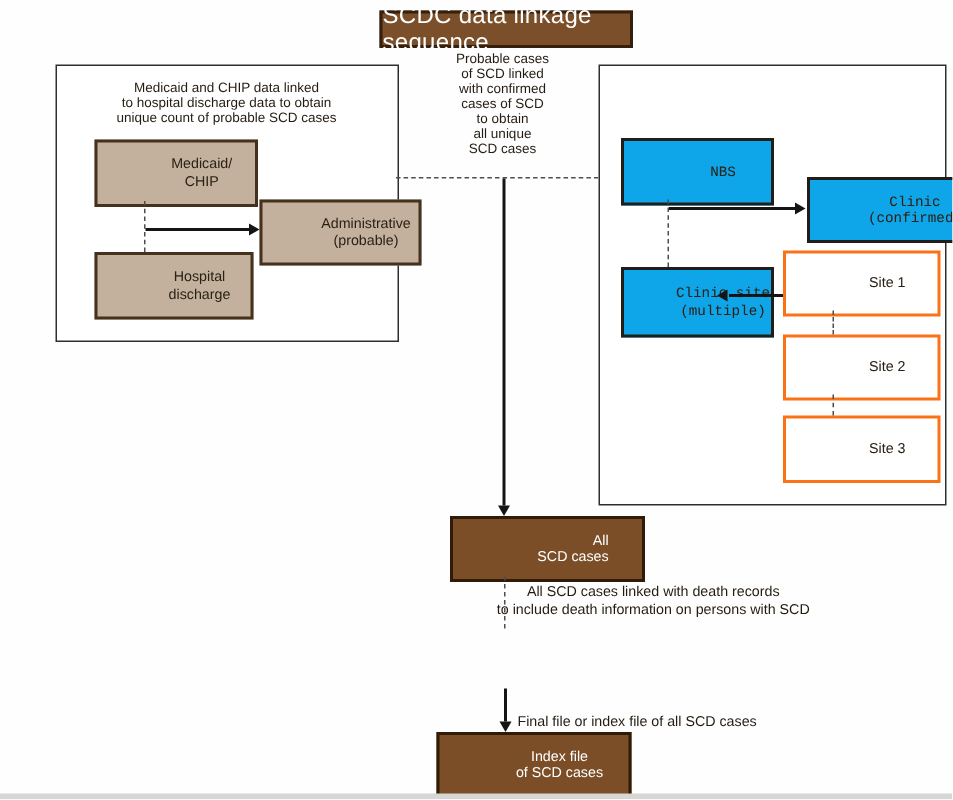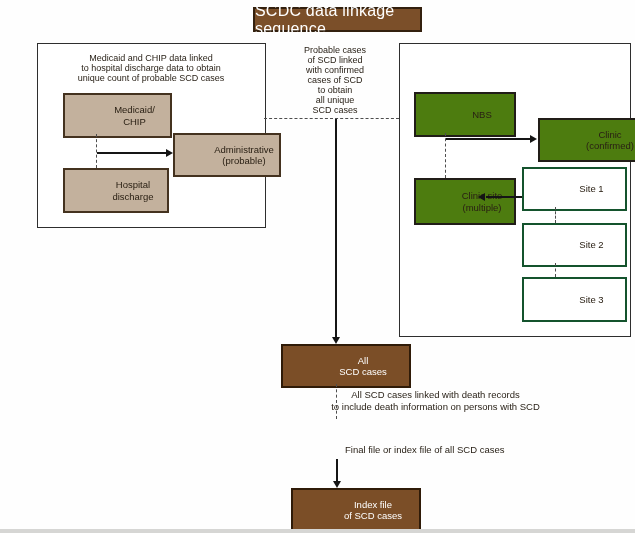--- a/index.html
+++ b/index.html
@@ -11,22 +11,22 @@
   }
   
   .group { position:absolute; border:1.5px solid #2e2e2e; background:#ffffff; }
   
   .node {
     position:absolute; display:flex; align-items:center; justify-content:center;
     text-align:center; white-space:pre-line;
     font-size:9.5px; line-height:11.5px;padding-left:34px;
   }
   .node.tan   { background:#c3b19d; border:2px solid #44321f; color:#2a2014; }
-  .node.light { background:#4d7c0f; border:2px solid #211d18; color:#2a2014; }
-  .node.white { background:#ffffff; border:2px solid #14532d; color:#2a2014; }
+  .node.light { background:#0ea5e9; border:2px solid #211d18; color:#2a2014;font-family:Liberation Mono, monospace; }
+  .node.white { background:#ffffff; border:2px solid #f97316; color:#2a2014; }
   .node.brown { background:#7b4e27; border:2px solid #2f1b08; color:#ffffff; }
   
   .note {
     position:absolute; text-align:center; white-space:pre-line;
     font-size:9px; line-height:10px; color:#241c12;
   }
   .note.big { font-size:9.5px; line-height:12px; }
   .note.left-align { text-align:left; }
   
   .dash-v { position:absolute; width:0; border-left:1.5px dashed #4d4d4d; }
@@ -61,21 +61,21 @@
 CHIP</div>
   <div class="node tan" style="left:173px; top:133px; width:70px; height:40px;">Administrative
 (probable)</div>
   <div class="node tan" style="left:63px; top:168px; width:68px; height:41px;">Hospital
 discharge</div>
 
   <div class="dash-v" style="left:96px; top:134px; height:34px;"></div>
   <div class="line-h" style="left:97px; top:152px; width:69px;"></div>
   <div class="ah right" style="left:166px; top:149px;"></div>
 
-  <div class="note" style="left:280px; top:45px; width:110px;">Probable cases
+  <div class="note" style="left:280px; top:34px; width:110px;">Probable cases
 of SCD linked
 with confirmed
 cases of SCD
 to obtain
 all unique
 SCD cases</div>
   <div class="dash-h" style="left:264px; top:118px; width:135px;"></div>
   <div class="line-v" style="left:335px; top:119px; height:218px;"></div>
   <div class="ah down" style="left:332px; top:337px;"></div>
 
@@ -93,29 +93,29 @@
   <div class="dash-v" style="left:445px; top:133px; height:45px;"></div>
   <div class="line-h" style="left:446px; top:138px; width:84px;"></div>
   <div class="ah right" style="left:530px; top:135px;"></div>
 
   <div class="line-h" style="left:486px; top:196px; width:36px;"></div>
   <div class="ah left" style="left:478px; top:193px;"></div>
 
   <div class="dash-v" style="left:555px; top:207px; height:16px;"></div>
   <div class="dash-v" style="left:555px; top:263px; height:14px;"></div>
 
-  <div class="node brown" style="left:281px; top:344px; width:92px; height:40px;">All
+  <div class="node brown" style="left:300px; top:344px; width:92px; height:40px;text-align:right;">All
 SCD cases</div>
 
   <div class="dash-v" style="left:336px; top:384px; height:35px;"></div>
   <div class="note big" style="left:318px; top:389px; width:235px;">All SCD cases linked with death records
 to include death information on persons with SCD</div>
 
 
   <div class="line-v" style="left:336px; top:459px; height:22px;"></div>
   <div class="ah down" style="left:333px; top:481px;"></div>
-  <div class="note big left-align" style="left:345px; top:444px; width:210px;">Final file or index file of all SCD cases</div>
+  <div class="note big left-align" style="left:345px; top:476px; width:210px;">Final file or index file of all SCD cases</div>
 
   <div class="node brown" style="left:291px; top:488px; width:92px; height:40px;">Index file
 of SCD cases</div>
 
   <div class="footer-strip" style="left:0; top:529px; width:635px; height:4px;"></div>
 </div>
 
 </body></html>

